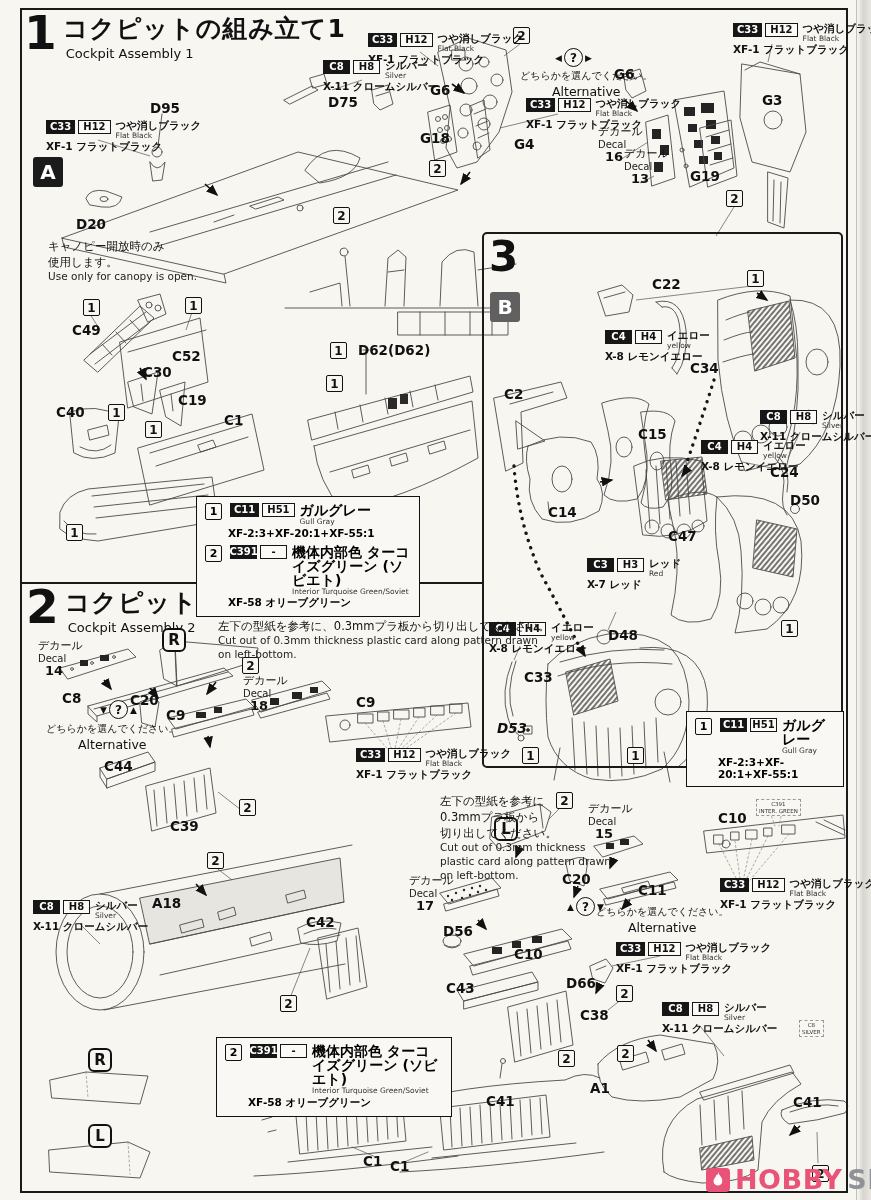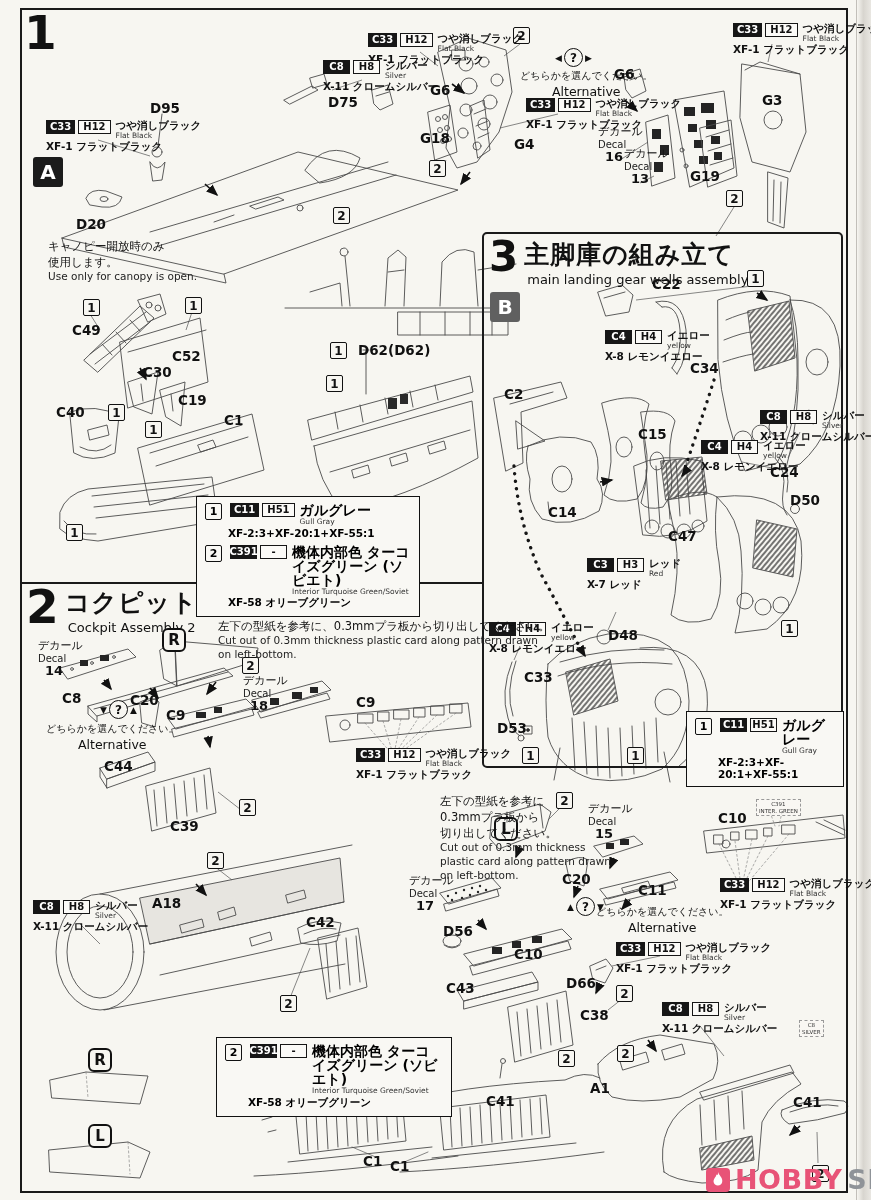--- a/index.html
+++ b/index.html
@@ -428,37 +428,37 @@
     </g>
   </svg>
 
   <div class="frame"></div>
   <div class="divider"></div>
   <div class="s3box"></div>
   <div class="edge"></div>
 
   <div class="sec-head" style="left:24px;top:12px;">
     <span class="sec-num">1</span>
+    <span>
+      <span class="sec-jp">コクピットの組み立て1</span>
+      <span class="sec-en">Cockpit Assembly 1</span>
+    </span>
   </div>
   <div class="badge" id="badge-a" style="left: 33px; top: 157px; background: rgb(27, 27, 27);">A</div>
 
   <div class="sec-head" style="left:26px;top:586px;">
     <span class="sec-num">2</span>
     <span>
       <span class="sec-jp">コクピットの組み立て2</span>
       <span class="sec-en">Cockpit Assembly 2</span>
     </span>
   </div>
 
   <div class="sec-head" style="left:489px;top:238px;">
     <span class="sec-num" style="font-size:42px;">3</span>
-    <span>
-      <span class="sec-jp">主脚庫の組み立て</span>
-      <span class="sec-en">main landing gear wells assembly</span>
-    </span>
   </div>
   <div class="badge" id="badge-b" style="left: 490px; top: 292px; background: rgb(96, 96, 96);">B</div>
 
   <div id="overlay">
       <div class="part" style="left: 150px; top: 100px;">D95</div>
       <div class="part" style="left: 328px; top: 94px;">D75</div>
       <div class="part" style="left: 430px; top: 82px;">G6</div>
       <div class="part" style="left: 614px; top: 66px;">G6</div>
       <div class="part" style="left: 762px; top: 92px;">G3</div>
       <div class="part" style="left: 420px; top: 130px;">G18</div>
@@ -475,21 +475,21 @@
       <div class="part" style="left: 652px; top: 276px;">C22</div>
       <div class="part" style="left: 690px; top: 360px; text-align: right;">C34</div>
       <div class="part" style="left: 504px; top: 386px;">C2</div>
       <div class="part" style="left: 638px; top: 426px;">C15</div>
       <div class="part" style="left: 548px; top: 504px;">C14</div>
       <div class="part" style="left: 668px; top: 528px;">C47</div>
       <div class="part" style="left: 770px; top: 464px;">C24</div>
       <div class="part" style="left: 790px; top: 492px;">D50</div>
       <div class="part" style="left: 608px; top: 627px;">D48</div>
       <div class="part" style="left: 524px; top: 669px;">C33</div>
-      <div class="part" style="left: 497px; top: 720px;">D53</div>
+      <div class="part" style="left: 497px; top: 720px; font-style: italic;">D53</div>
       <div class="part" style="left: 62px; top: 690px;">C8</div>
       <div class="part" style="left: 130px; top: 692px;">C20</div>
       <div class="part" style="left: 166px; top: 707px;">C9</div>
       <div class="part" style="left: 356px; top: 694px;">C9</div>
       <div class="part" style="left: 104px; top: 758px;">C44</div>
       <div class="part" style="left: 170px; top: 818px;">C39</div>
       <div class="part" style="left: 152px; top: 895px;">A18</div>
       <div class="part" style="left: 306px; top: 914px;">C42</div>
       <div class="part" style="left: 718px; top: 810px;">C10</div>
       <div class="part" style="left: 443px; top: 923px;">D56</div>

